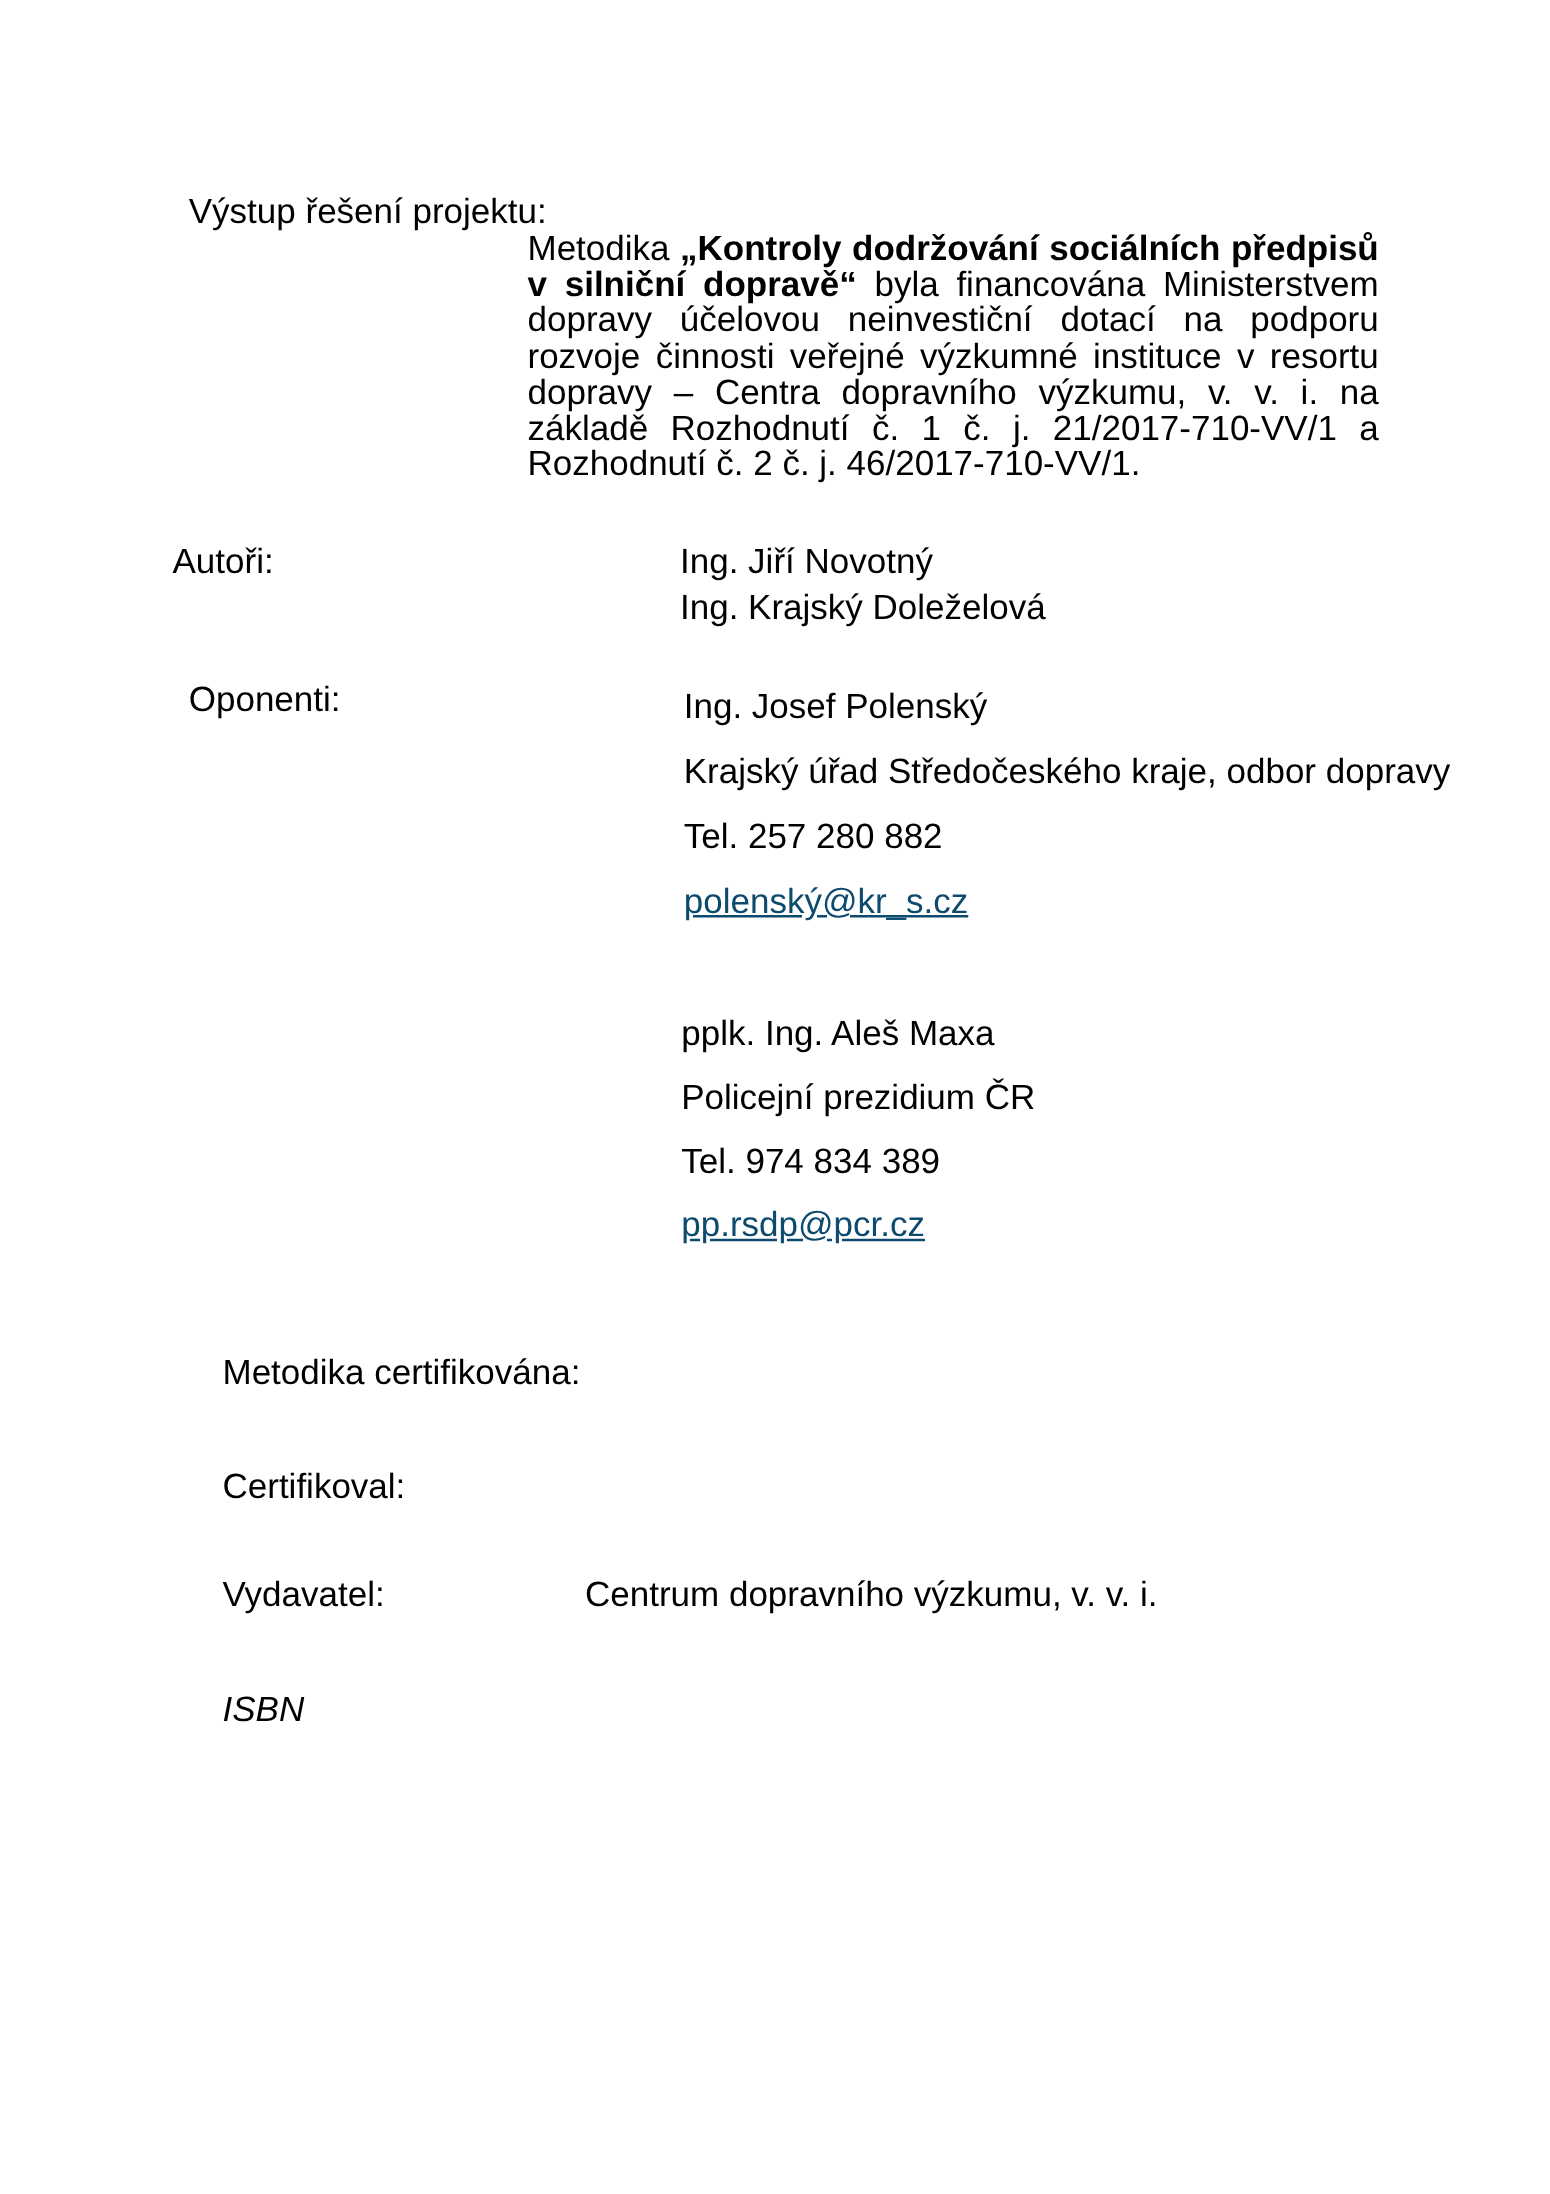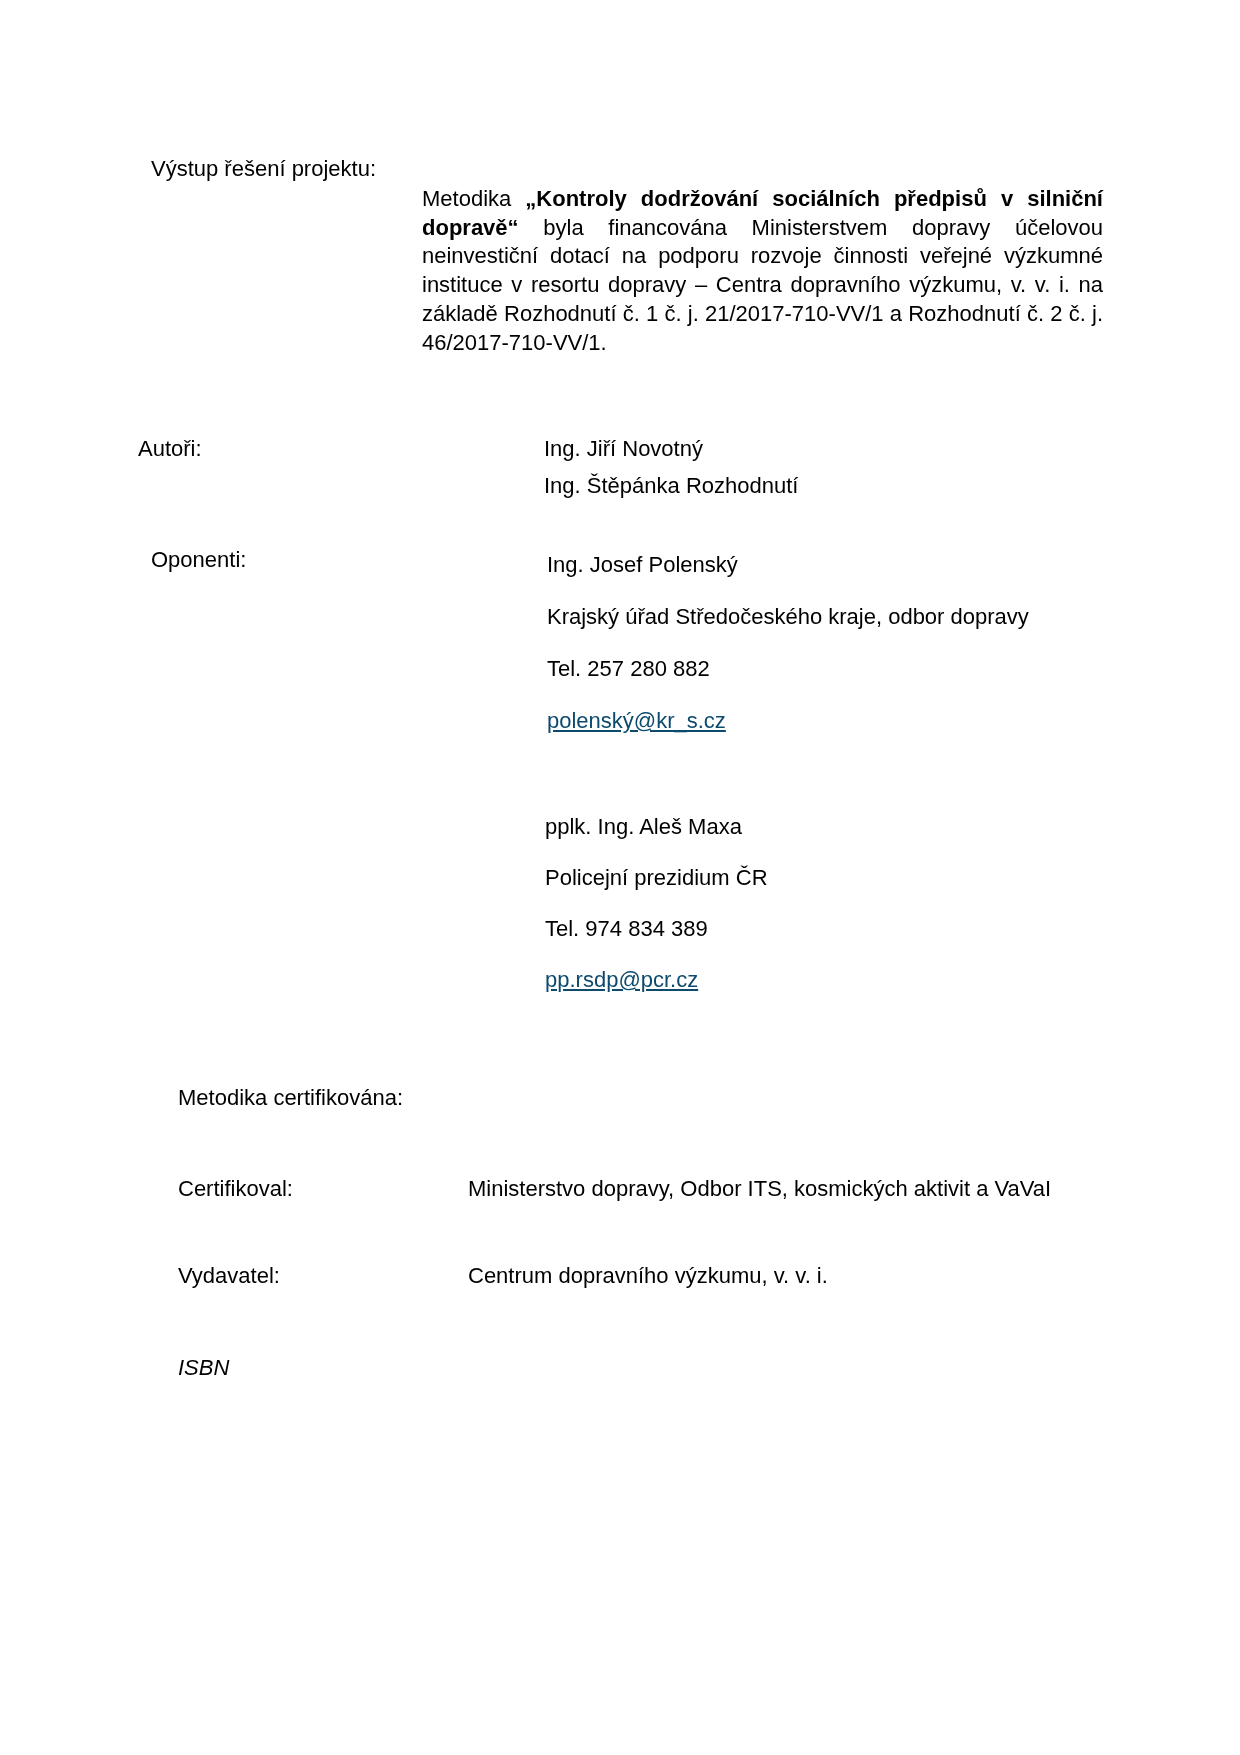--- a/index.html
+++ b/index.html
@@ -6,21 +6,21 @@
     margin: 0;
     padding: 0;
     background: #ffffff;
   }
   .page {
     position: relative;
     width: 1240px;
     height: 1755px;
     background: #ffffff;
     font-family: "Liberation Sans", sans-serif;
-    font-size: 22px;
+    font-size: 28px;
     color: #000000;
     overflow: hidden;
   }
   .abs {
     position: absolute;
     line-height: 28.7px;
     white-space: nowrap;
   }
   .para {
     position: absolute;
@@ -45,41 +45,40 @@
 <div class="page">
 
   <div class="abs" style="left:151px; top:155px;">Výstup řešení projektu:</div>
 
   <div class="para">
     <span>Metodika </span><b>„Kontroly dodržování sociálních předpisů v silniční dopravě“</b><span> byla financována Ministerstvem dopravy účelovou neinvestiční dotací na podporu rozvoje činnosti veřejné výzkumné instituce v resortu dopravy – Centra dopravního výzkumu, v. v. i. na základě Rozhodnutí č. 1 č. j. 21/2017-710-VV/1 a Rozhodnutí č. 2 č. j. 46/2017-710-VV/1.</span>
   </div>
 
   <div class="abs" style="left:138px; top:435px;">Autoři:</div>
   <div class="abs" style="left:544px; top:435px;">Ing. Jiří Novotný</div>
-  <div class="abs" style="left:544px; top:472px;">Ing. Štěpánka Rozhodnutí</div>
+  <div class="abs" style="left:544px; top:472px;">Ing. Krajský Doleželová</div>
 
   <div class="abs" style="left:151px; top:546px;">Oponenti:</div>
 
   <div class="abs" style="left:547px; top:551px;">Ing. Josef Polenský</div>
   <div class="abs" style="left:547px; top:603px;">Krajský úřad Středočeského kraje, odbor dopravy</div>
   <div class="abs" style="left:547px; top:655px;">Tel. 257 280 882</div>
   <div class="abs" style="left:547px; top:707px;">
     <a class="email" href="#">polenský@kr_s.cz</a>
   </div>
 
   <div class="abs" style="left:545px; top:813px;">pplk. Ing. Aleš Maxa</div>
   <div class="abs" style="left:545px; top:864px;">Policejní prezidium ČR</div>
   <div class="abs" style="left:545px; top:915px;">Tel. 974 834 389</div>
   <div class="abs" style="left:545px; top:966px;">
     <a class="email" href="#">pp.rsdp@pcr.cz</a>
   </div>
 
   <div class="abs" style="left:178px; top:1084px;">Metodika certifikována:</div>
 
   <div class="abs" style="left:178px; top:1175px;">Certifikoval:</div>
-  <div class="abs" style="left:468px; top:1175px;">Ministerstvo dopravy, Odbor ITS, kosmických aktivit a VaVaI</div>
 
   <div class="abs" style="left:178px; top:1262px;">Vydavatel:</div>
   <div class="abs" style="left:468px; top:1262px;">Centrum dopravního výzkumu, v. v. i.</div>
 
   <div class="abs" style="left:178px; top:1354px;font-style:italic;">ISBN</div>
 
 </div>
 
 </body></html>

